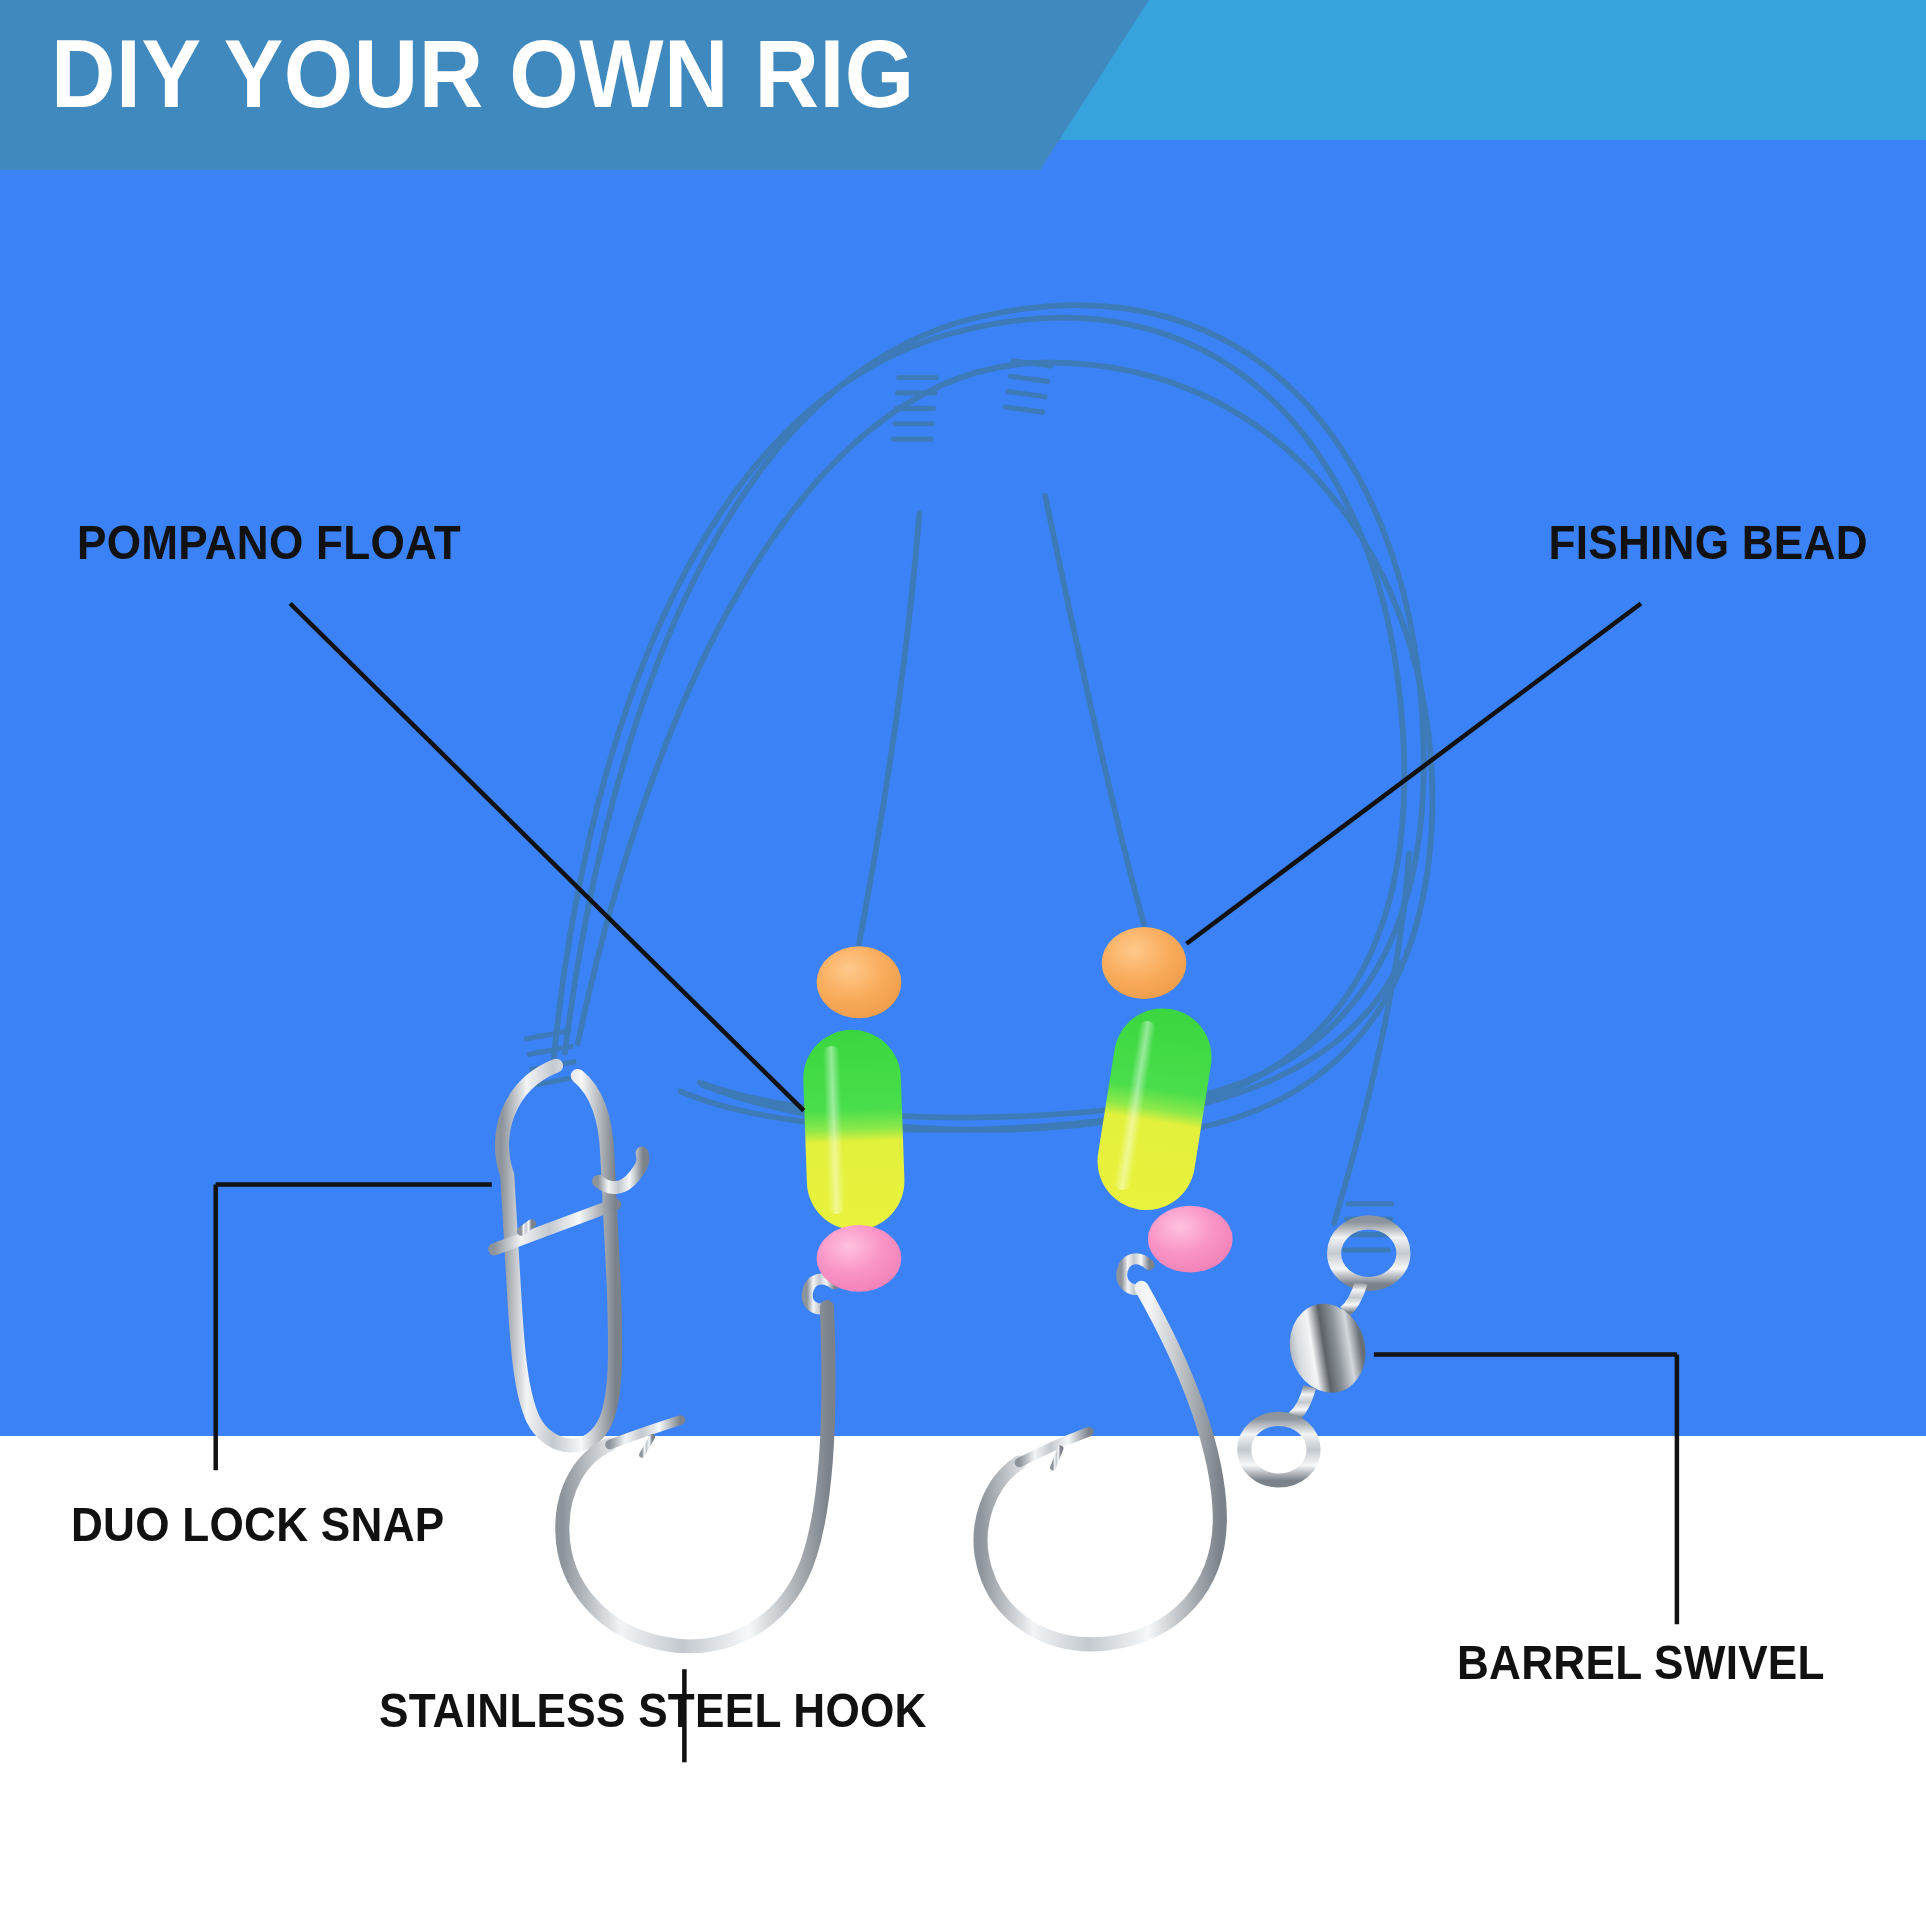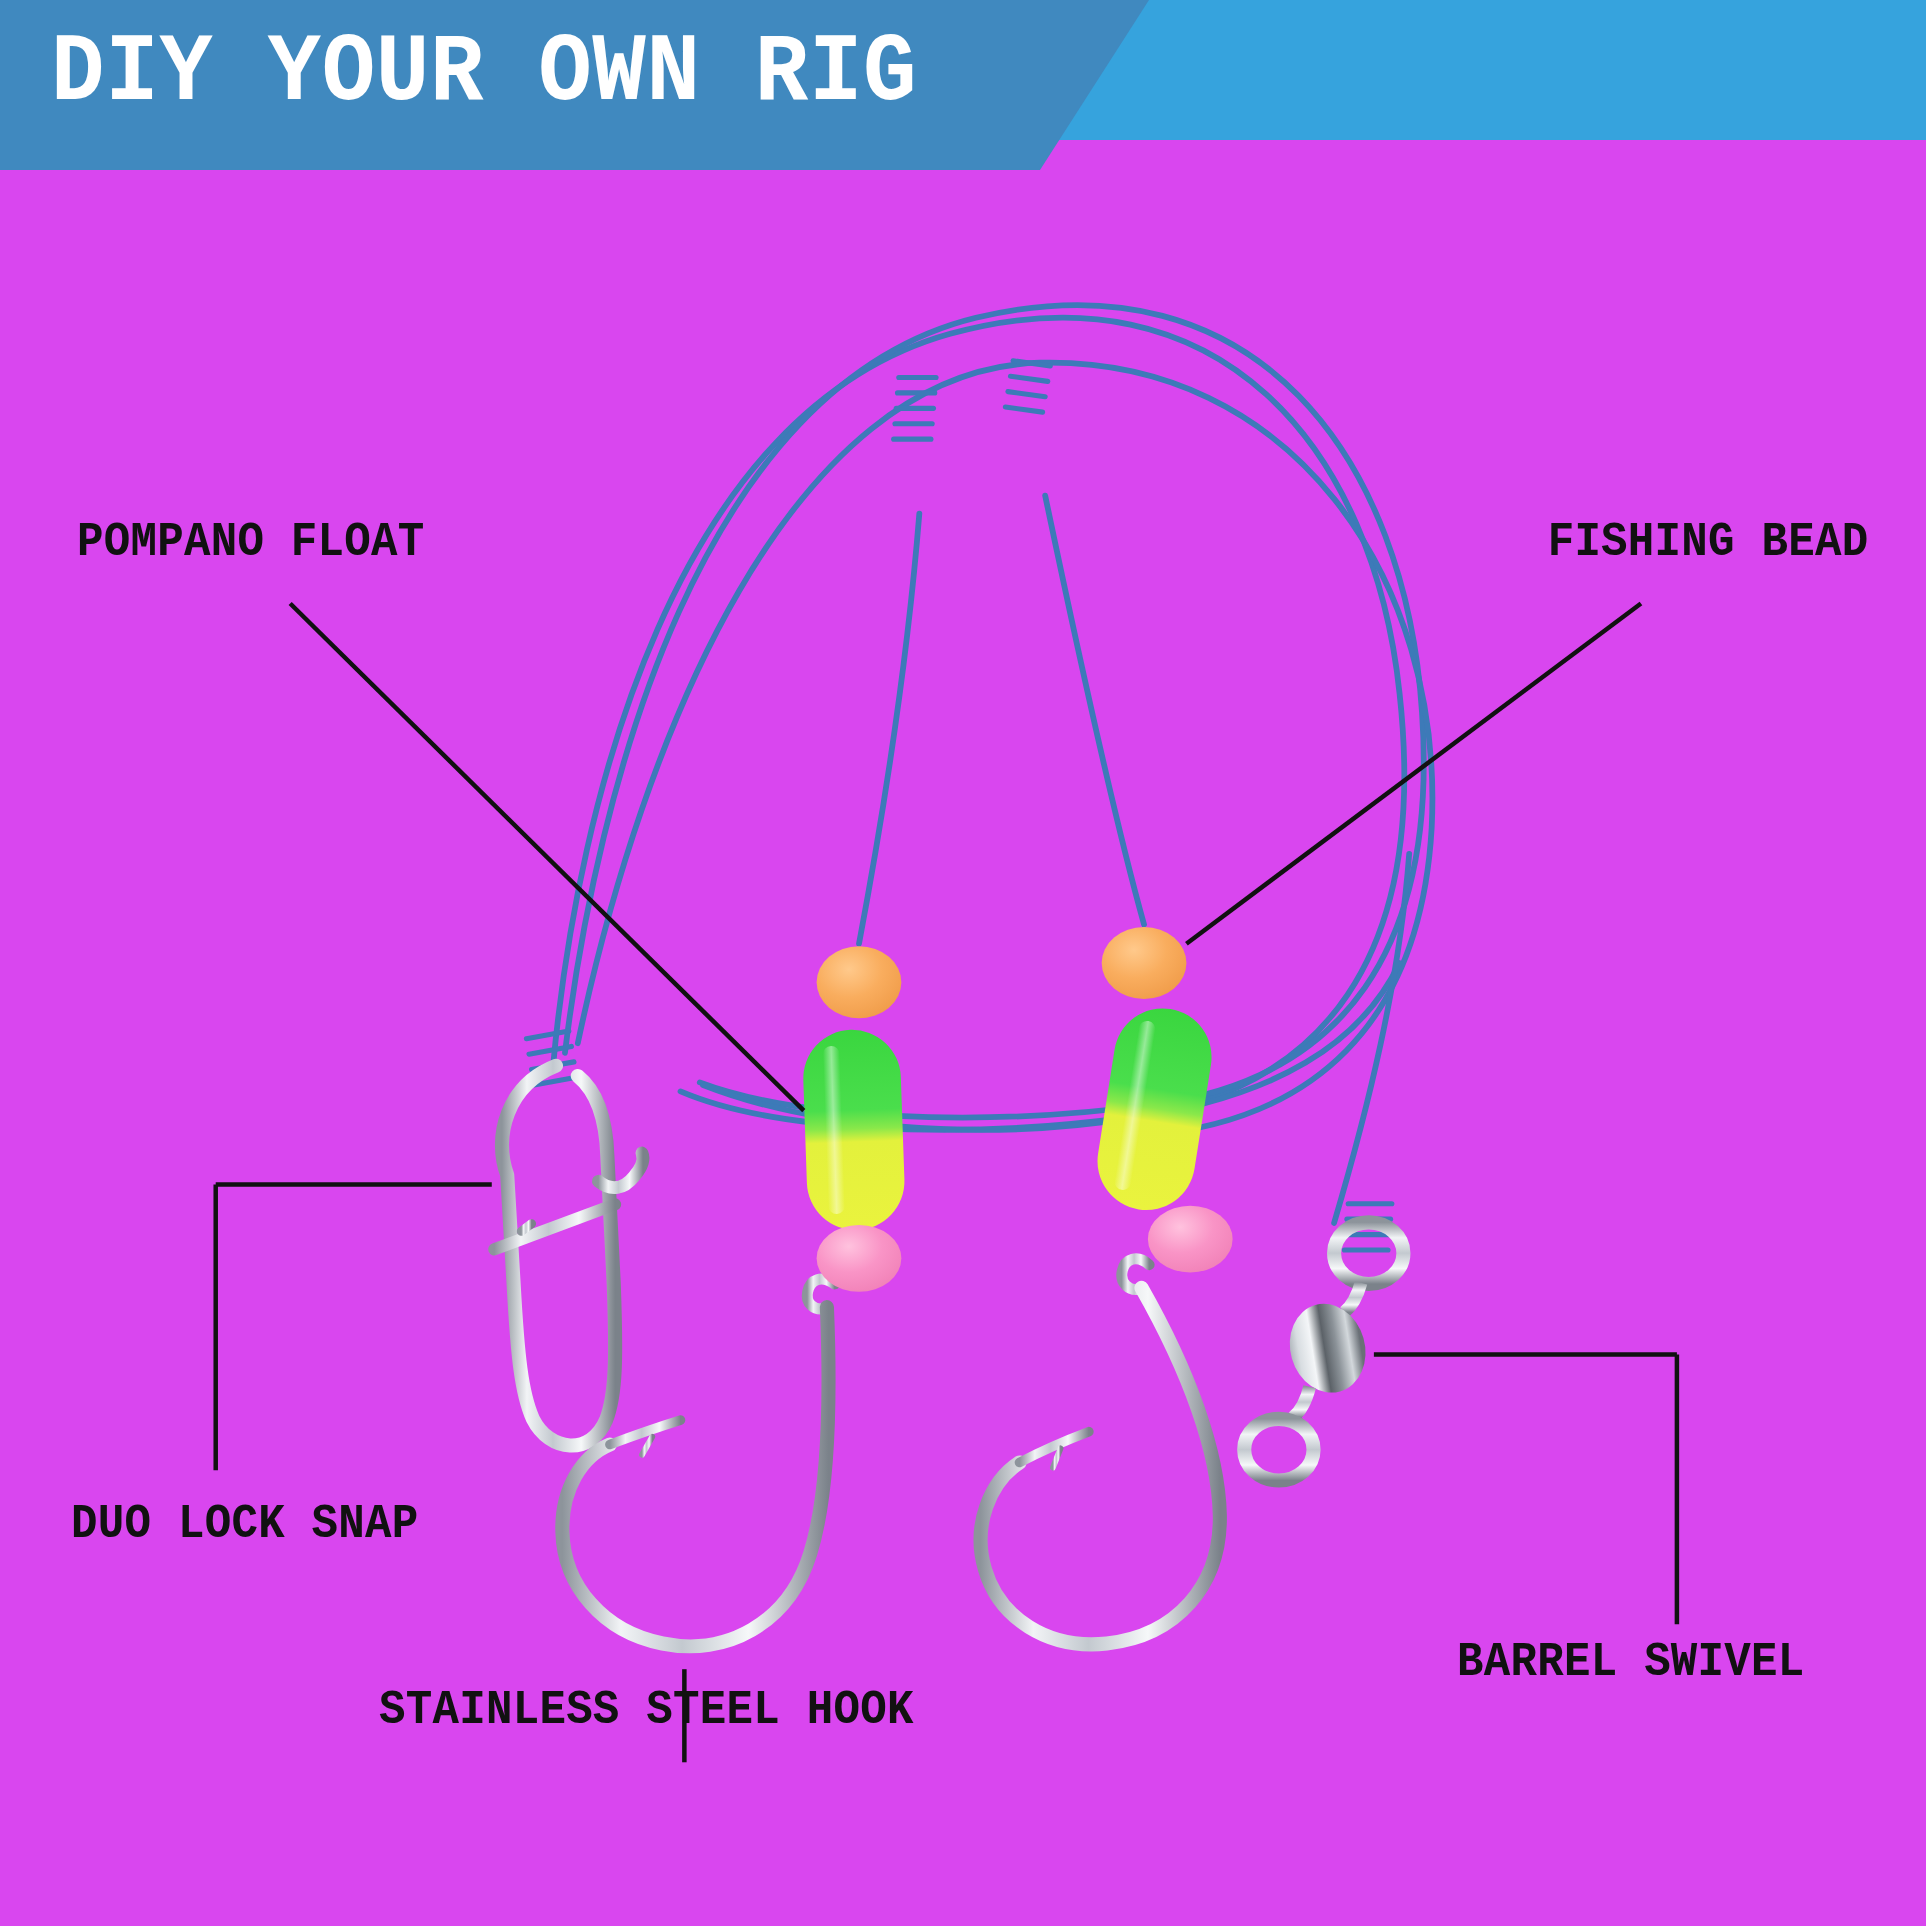--- a/index.html
+++ b/index.html
@@ -1,19 +1,19 @@
 <!DOCTYPE html>
 <html style="font-size:10.3px"><head>
 <meta charset="utf-8">
 <style>
   html,body{margin:0;padding:0;background:#ffffff;}
   body{width:1926px;height:1926px;position:relative;overflow:hidden;
        font-family:"Liberation Sans", sans-serif;}
 
-  #stage{position:absolute;inset:0;width:1926px;height:1926px;background:#d946ef;font-family:Liberation Mono, monospace;}
+  #stage{position:absolute;inset:0;width:1926px;height:1436px;background:#3b82f6;}
 
   
   .hdr-bar{position:absolute;left:0;top:0;width:1926px;height:140px;background:#36a3dd;}
   .hdr-tab{position:absolute;left:0;top:0;width:1149px;height:170px;background:#4089bf;
            -webkit-clip-path:polygon(0 0,1149px 0,1040px 170px,0 170px);
            clip-path:polygon(0 0,1149px 0,1040px 170px,0 170px);}
   .hdr-title{position:absolute;left:51px;top:24.4px;font-size:96px;font-weight:700;
              color:#ffffff;letter-spacing:0.6px;line-height:1.05;white-space:nowrap;
              font-stretch:condensed;transform:scaleX(.93);transform-origin:left top;}
 

